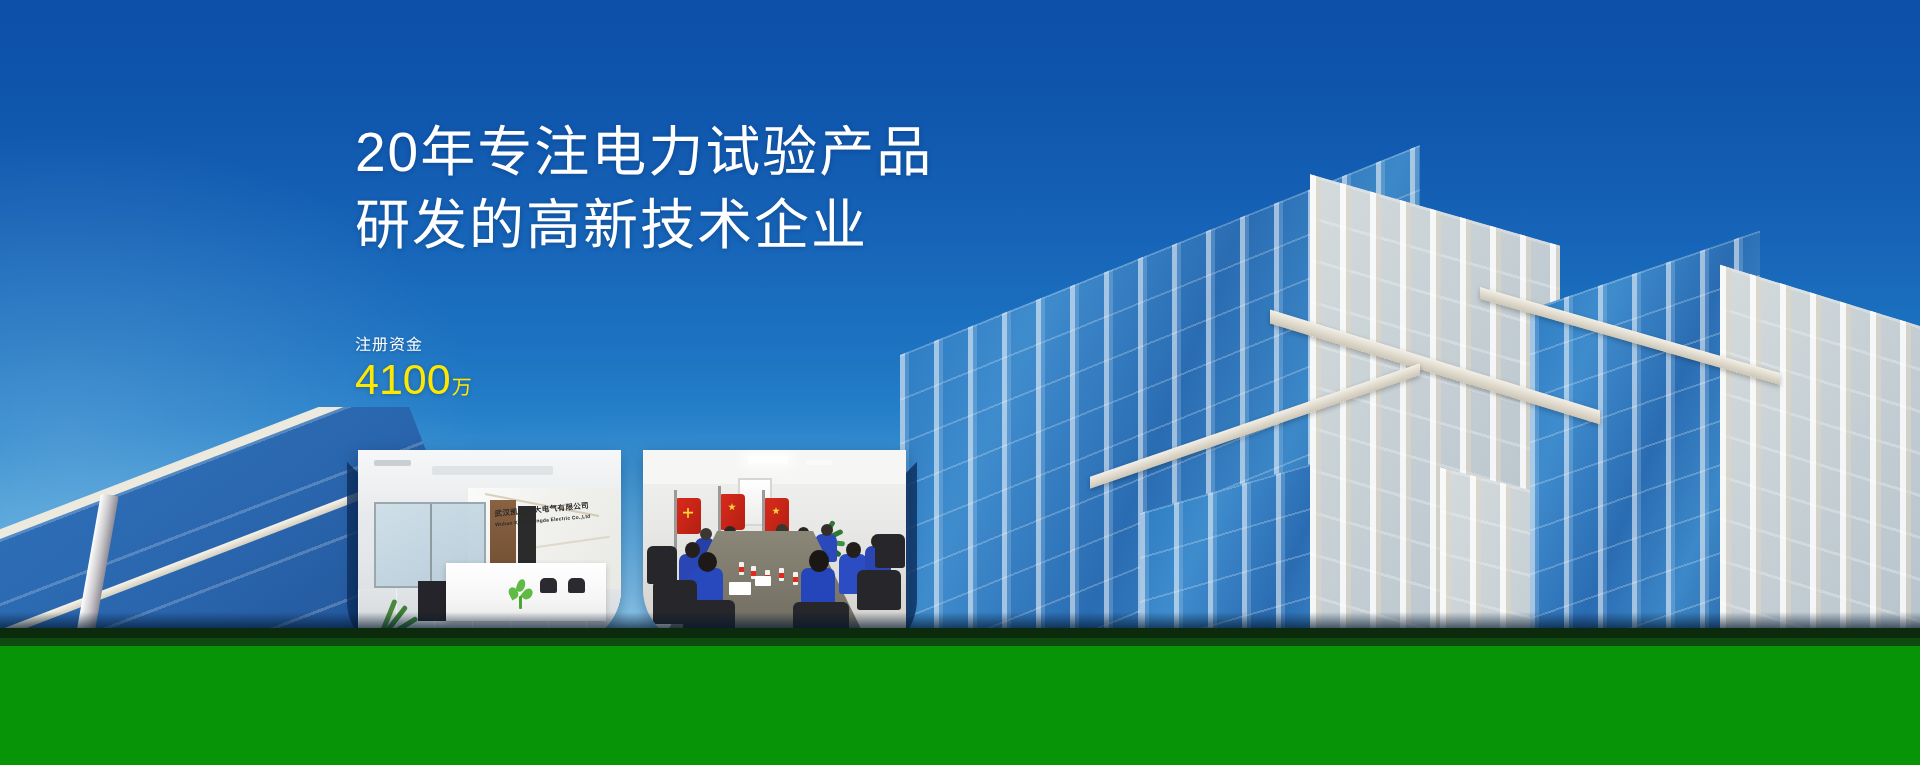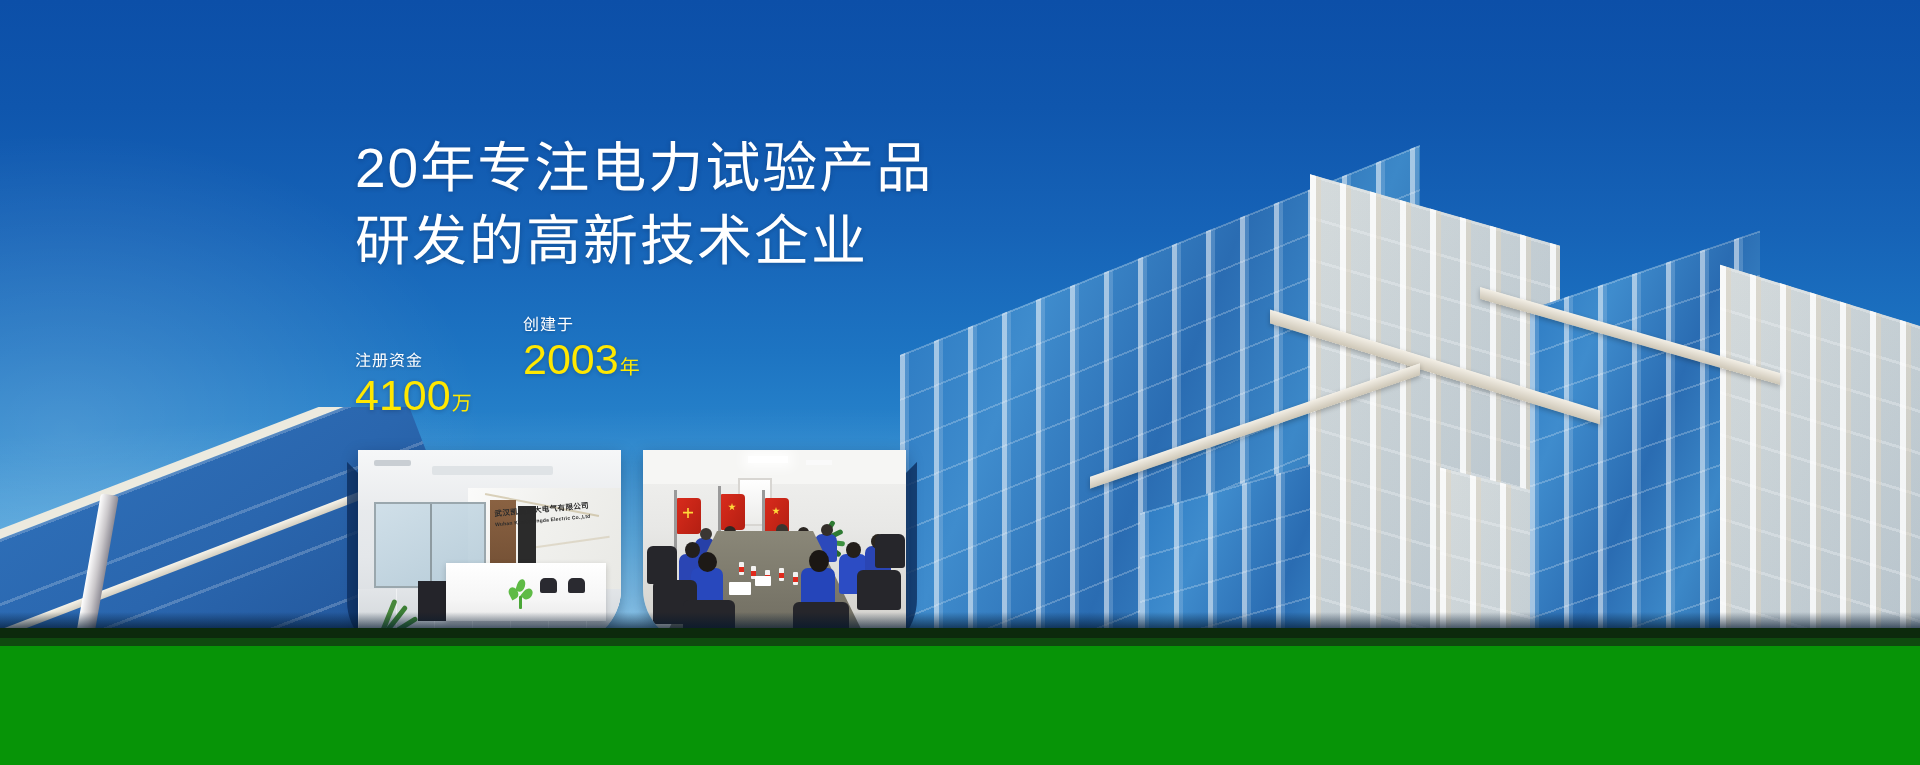--- a/index.html
+++ b/index.html
@@ -118,21 +118,21 @@
     border-radius:3px;
   }
   .fg-rail{
     position:absolute;left:-40px;top:150px;width:520px;height:8px;
     transform:rotate(-21deg);
     background:linear-gradient(to bottom,#f7f4ea,#d3cec0);
   }
 
   
   .copy{
-    position:absolute;left:355px;top:132px;width:760px;
+    position:absolute;left:355px;top:116px;width:760px;
   }
   .headline{
     color:#ffffff;
     font-size:55px;
     line-height:1.32;
     letter-spacing:2px;
     font-weight:400;
     white-space:nowrap;
     text-shadow:0 1px 5px rgba(0,30,70,.32);
   }
@@ -367,27 +367,20 @@
     <div class="stats">
 
       <div class="stat stat-0">
         <div class="stat-label">注册资金</div>
         <div class="stat-value">
           <span class="stat-num">4100</span>
           <span class="stat-unit">万</span>
         </div>
       </div>
 
-      <div class="stat stat-1">
-        <div class="stat-label">创建于</div>
-        <div class="stat-value">
-          <span class="stat-num">2003</span>
-          <span class="stat-unit">年</span>
-        </div>
-      </div>
 
 
     </div>
   </div>
 
   <div class="photos">
 
     <div class="photo-card">
       <div class="photo-frame"></div>
       <div class="photo">

